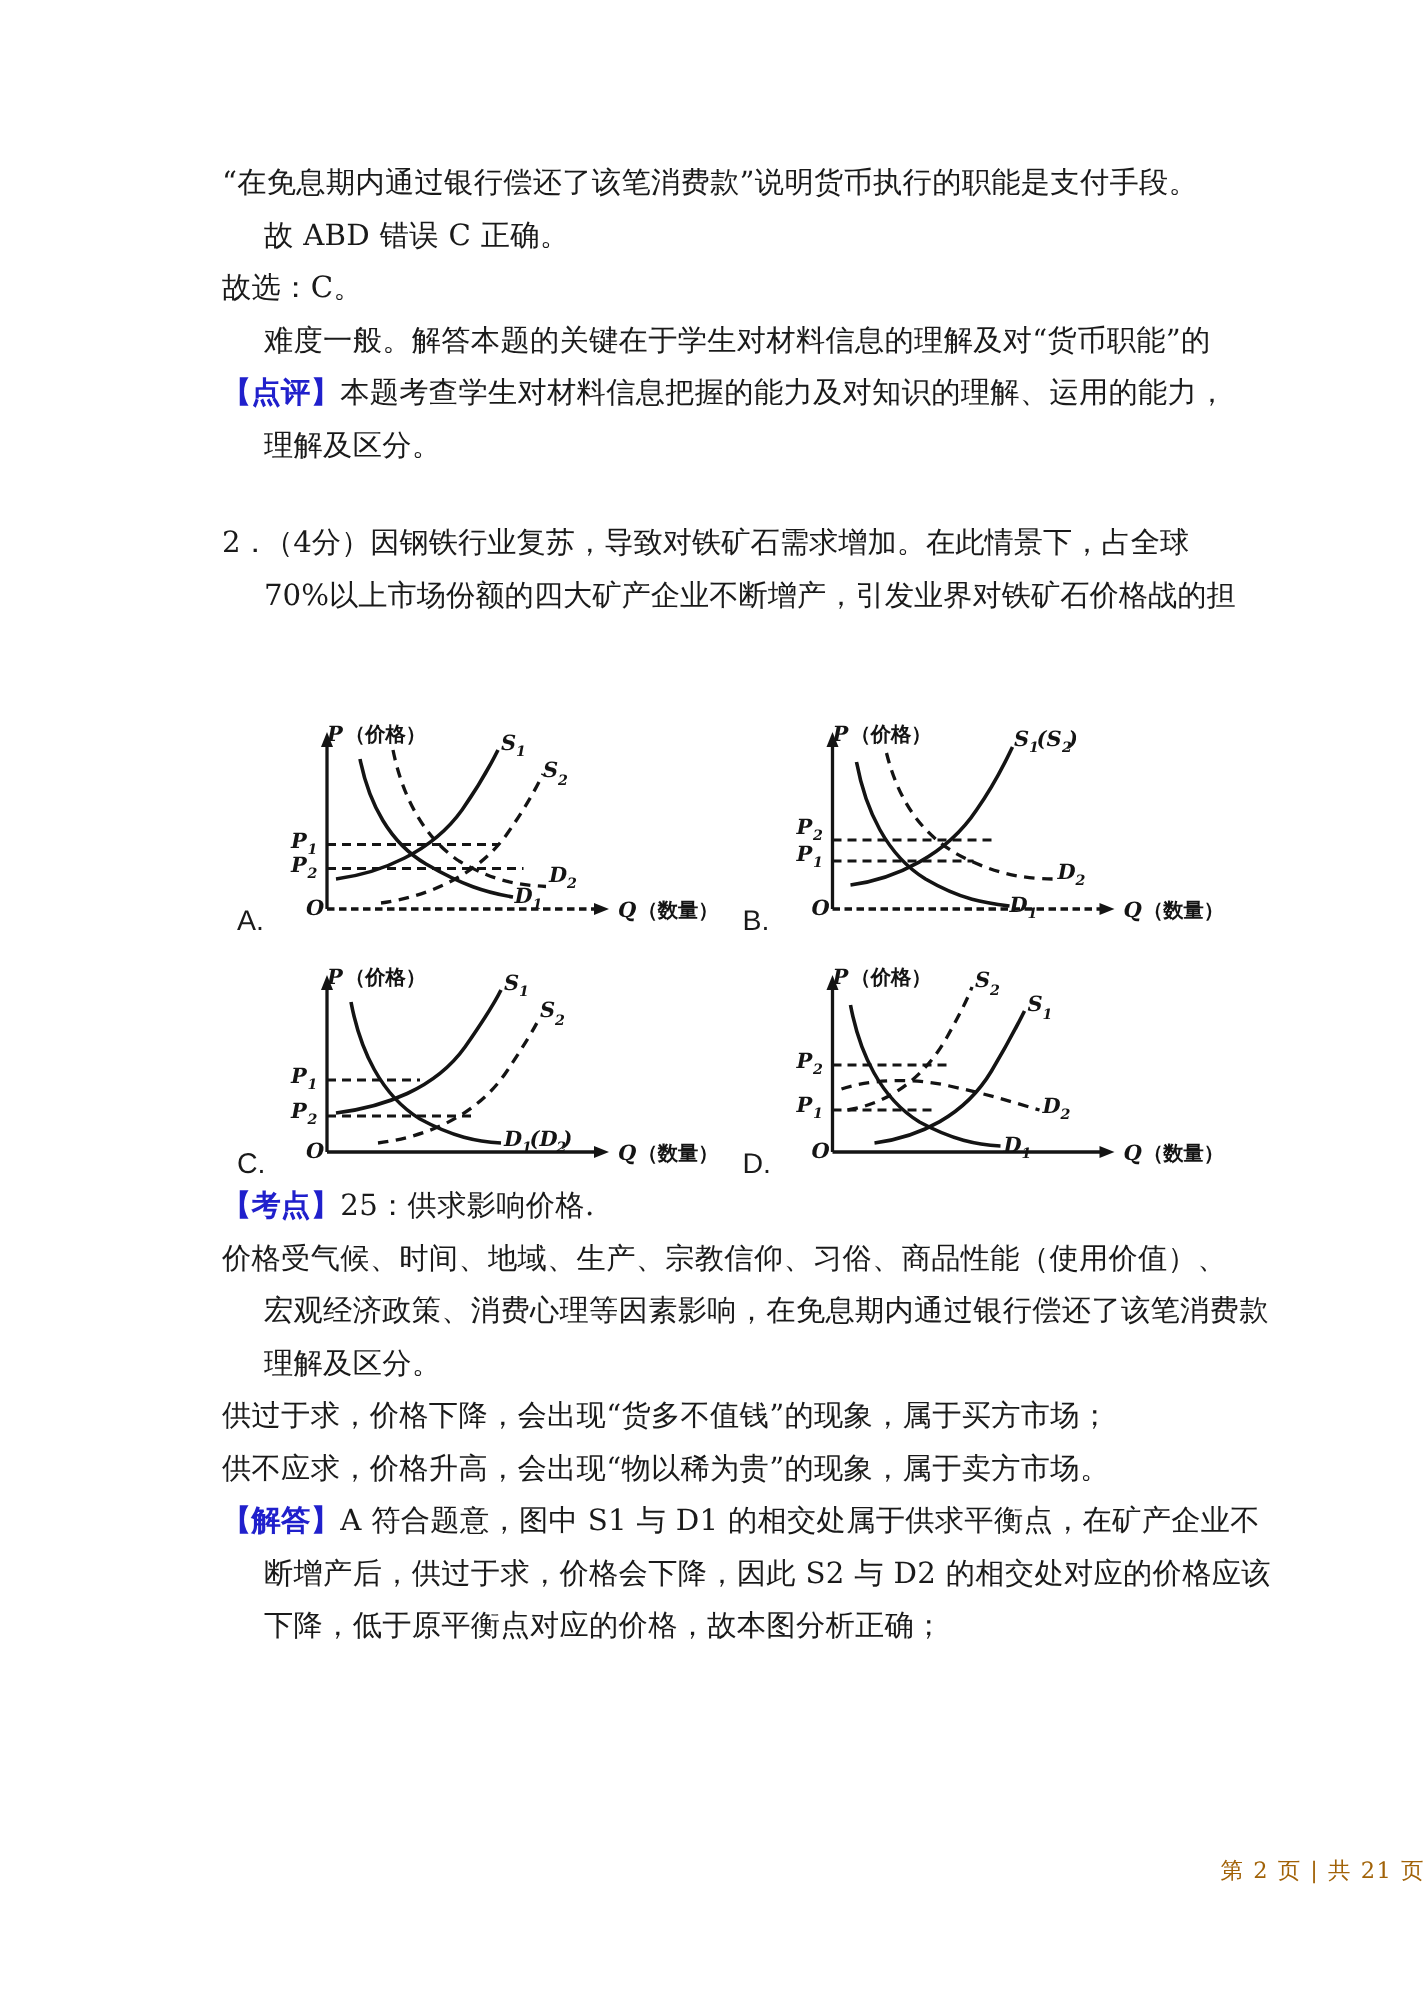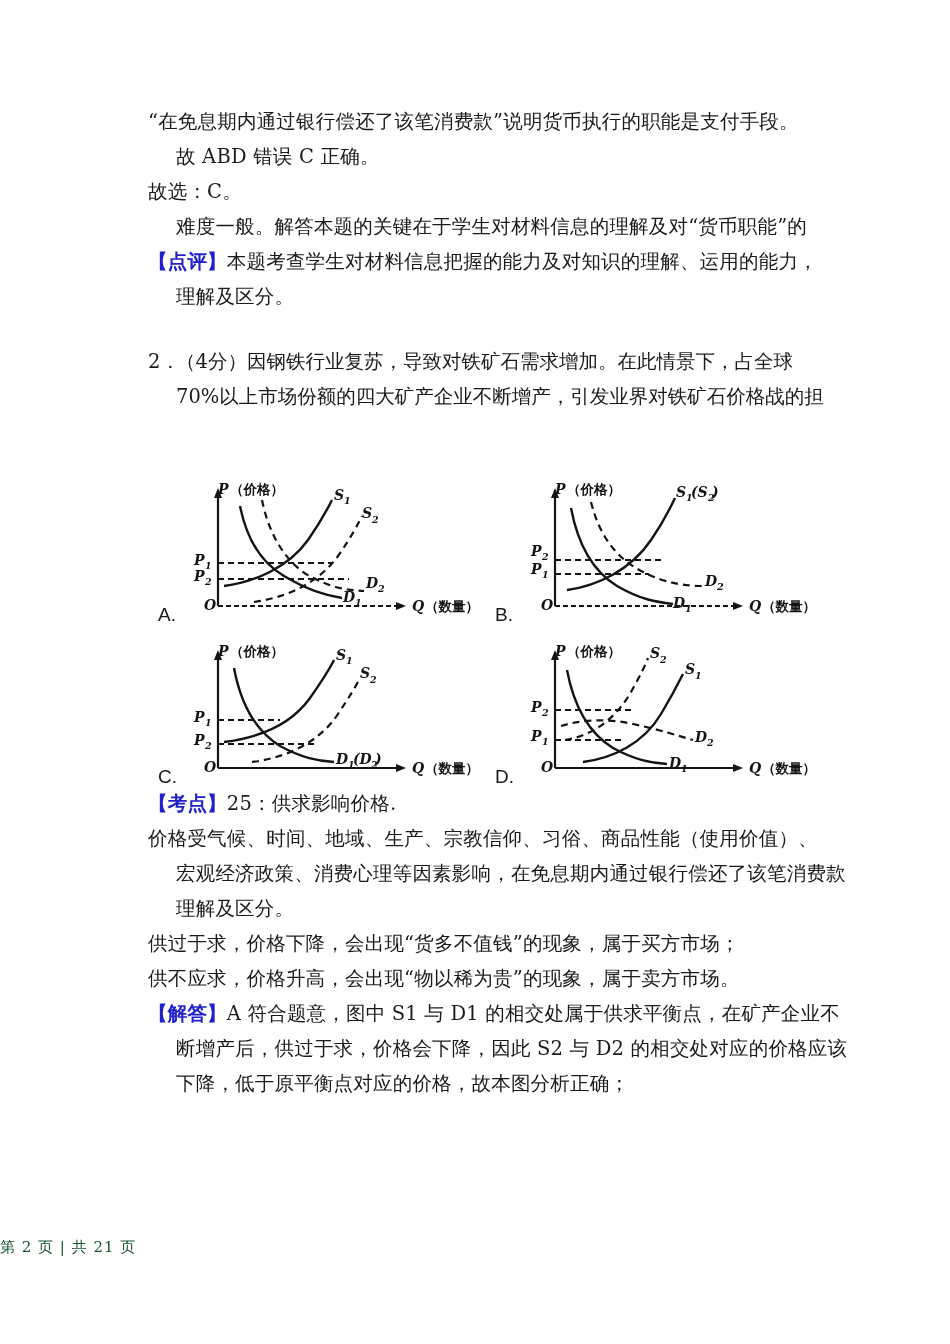--- a/index.html
+++ b/index.html
@@ -93,23 +93,23 @@
     left: 148px;
     top: 786px;
     width: 672px;
   }
 
   .footer {
     position: absolute;
     left: 0;
     top: 1238px;
     width: 950px;
-    text-align: left;
+    text-align: right;
     font-size: 15px;
-    color: #14532d;
+    color: #a16207;
     letter-spacing: 1px;
   }
 </style>
 </head>
 <body>
 
 <div class="page">
 
   <div class="content">
 

